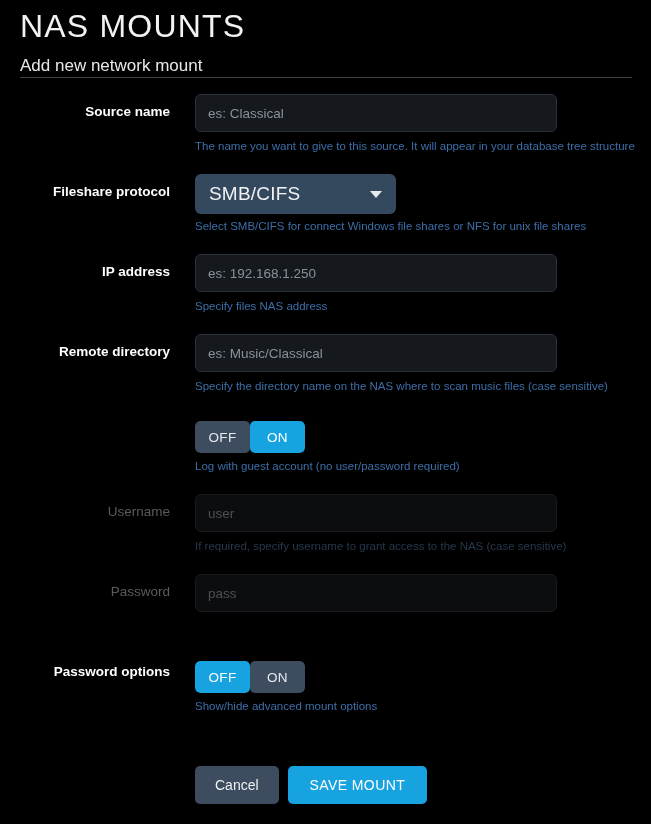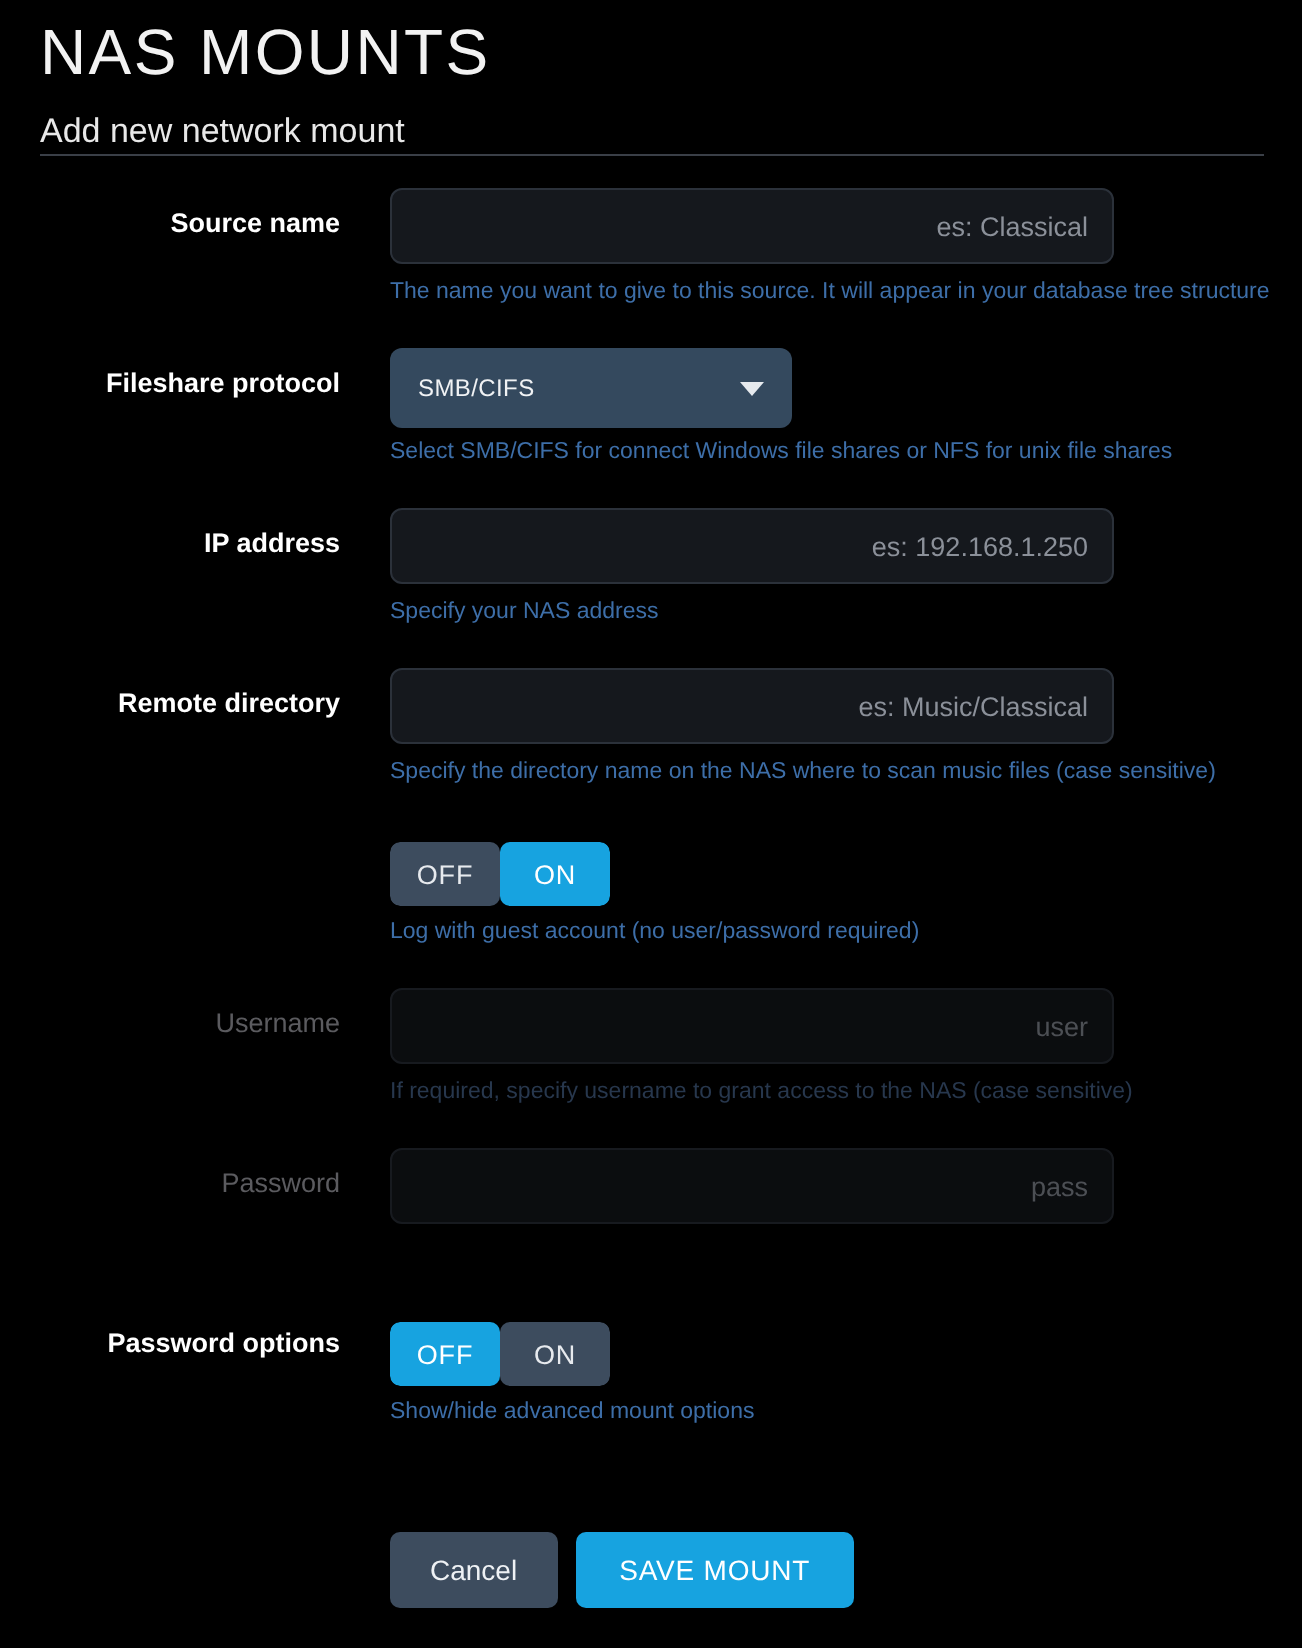--- a/index.html
+++ b/index.html
@@ -91,38 +91,37 @@
     width: 362px;
     height: 38px;
     background: #15181d;
     border: 1px solid #2b313a;
     border-radius: 6px;
     color: #c9ccd1;
     font-family: "Liberation Sans", sans-serif;
     font-size: 13.5px;
     padding: 0 12px;
     outline: none;
-    text-align: right;
   }
   .text-input::placeholder { color: #8b9099; opacity: 1; }
 
   .select-box {
     position: relative;
     width: 201px;
     height: 40px;
     background: #34495e;
     border: none;
     border-radius: 6px;
     display: flex;
     align-items: center;
     padding: 0 14px;
     cursor: pointer;
   }
   .select-value {
-    font-size: 12px;
+    font-size: 19px;
     color: #f0f2f4;
     letter-spacing: .2px;
     white-space: nowrap;
   }
   .select-caret {
     position: absolute;
     right: 14px;
     top: 50%;
     margin-top: -3px;
     width: 0; height: 0;
@@ -211,21 +210,21 @@
           <div class="select-box">
             <span class="select-value">SMB/CIFS</span>
             <span class="select-caret"></span>
           </div>
         </div>
         <div class="help">Select SMB/CIFS for connect Windows file shares or NFS for unix file shares</div>
       </div>
       <div class="row">
         <div class="label">IP address</div>
         <div class="field"><input type="text" class="text-input" placeholder="es: 192.168.1.250" style=""></div>
-        <div class="help">Specify your NAS address</div>
+        <div class="help">Specify files NAS address</div>
       </div>
       <div class="row">
         <div class="label">Remote directory</div>
         <div class="field"><input type="text" class="text-input" placeholder="es: Music/Classical" style=""></div>
         <div class="help">Specify the directory name on the NAS where to scan music files (case sensitive)</div>
       </div>
       <div class="row">
         <div class="field">
           <div class="toggle">
             <div class="toggle-seg">OFF</div>

